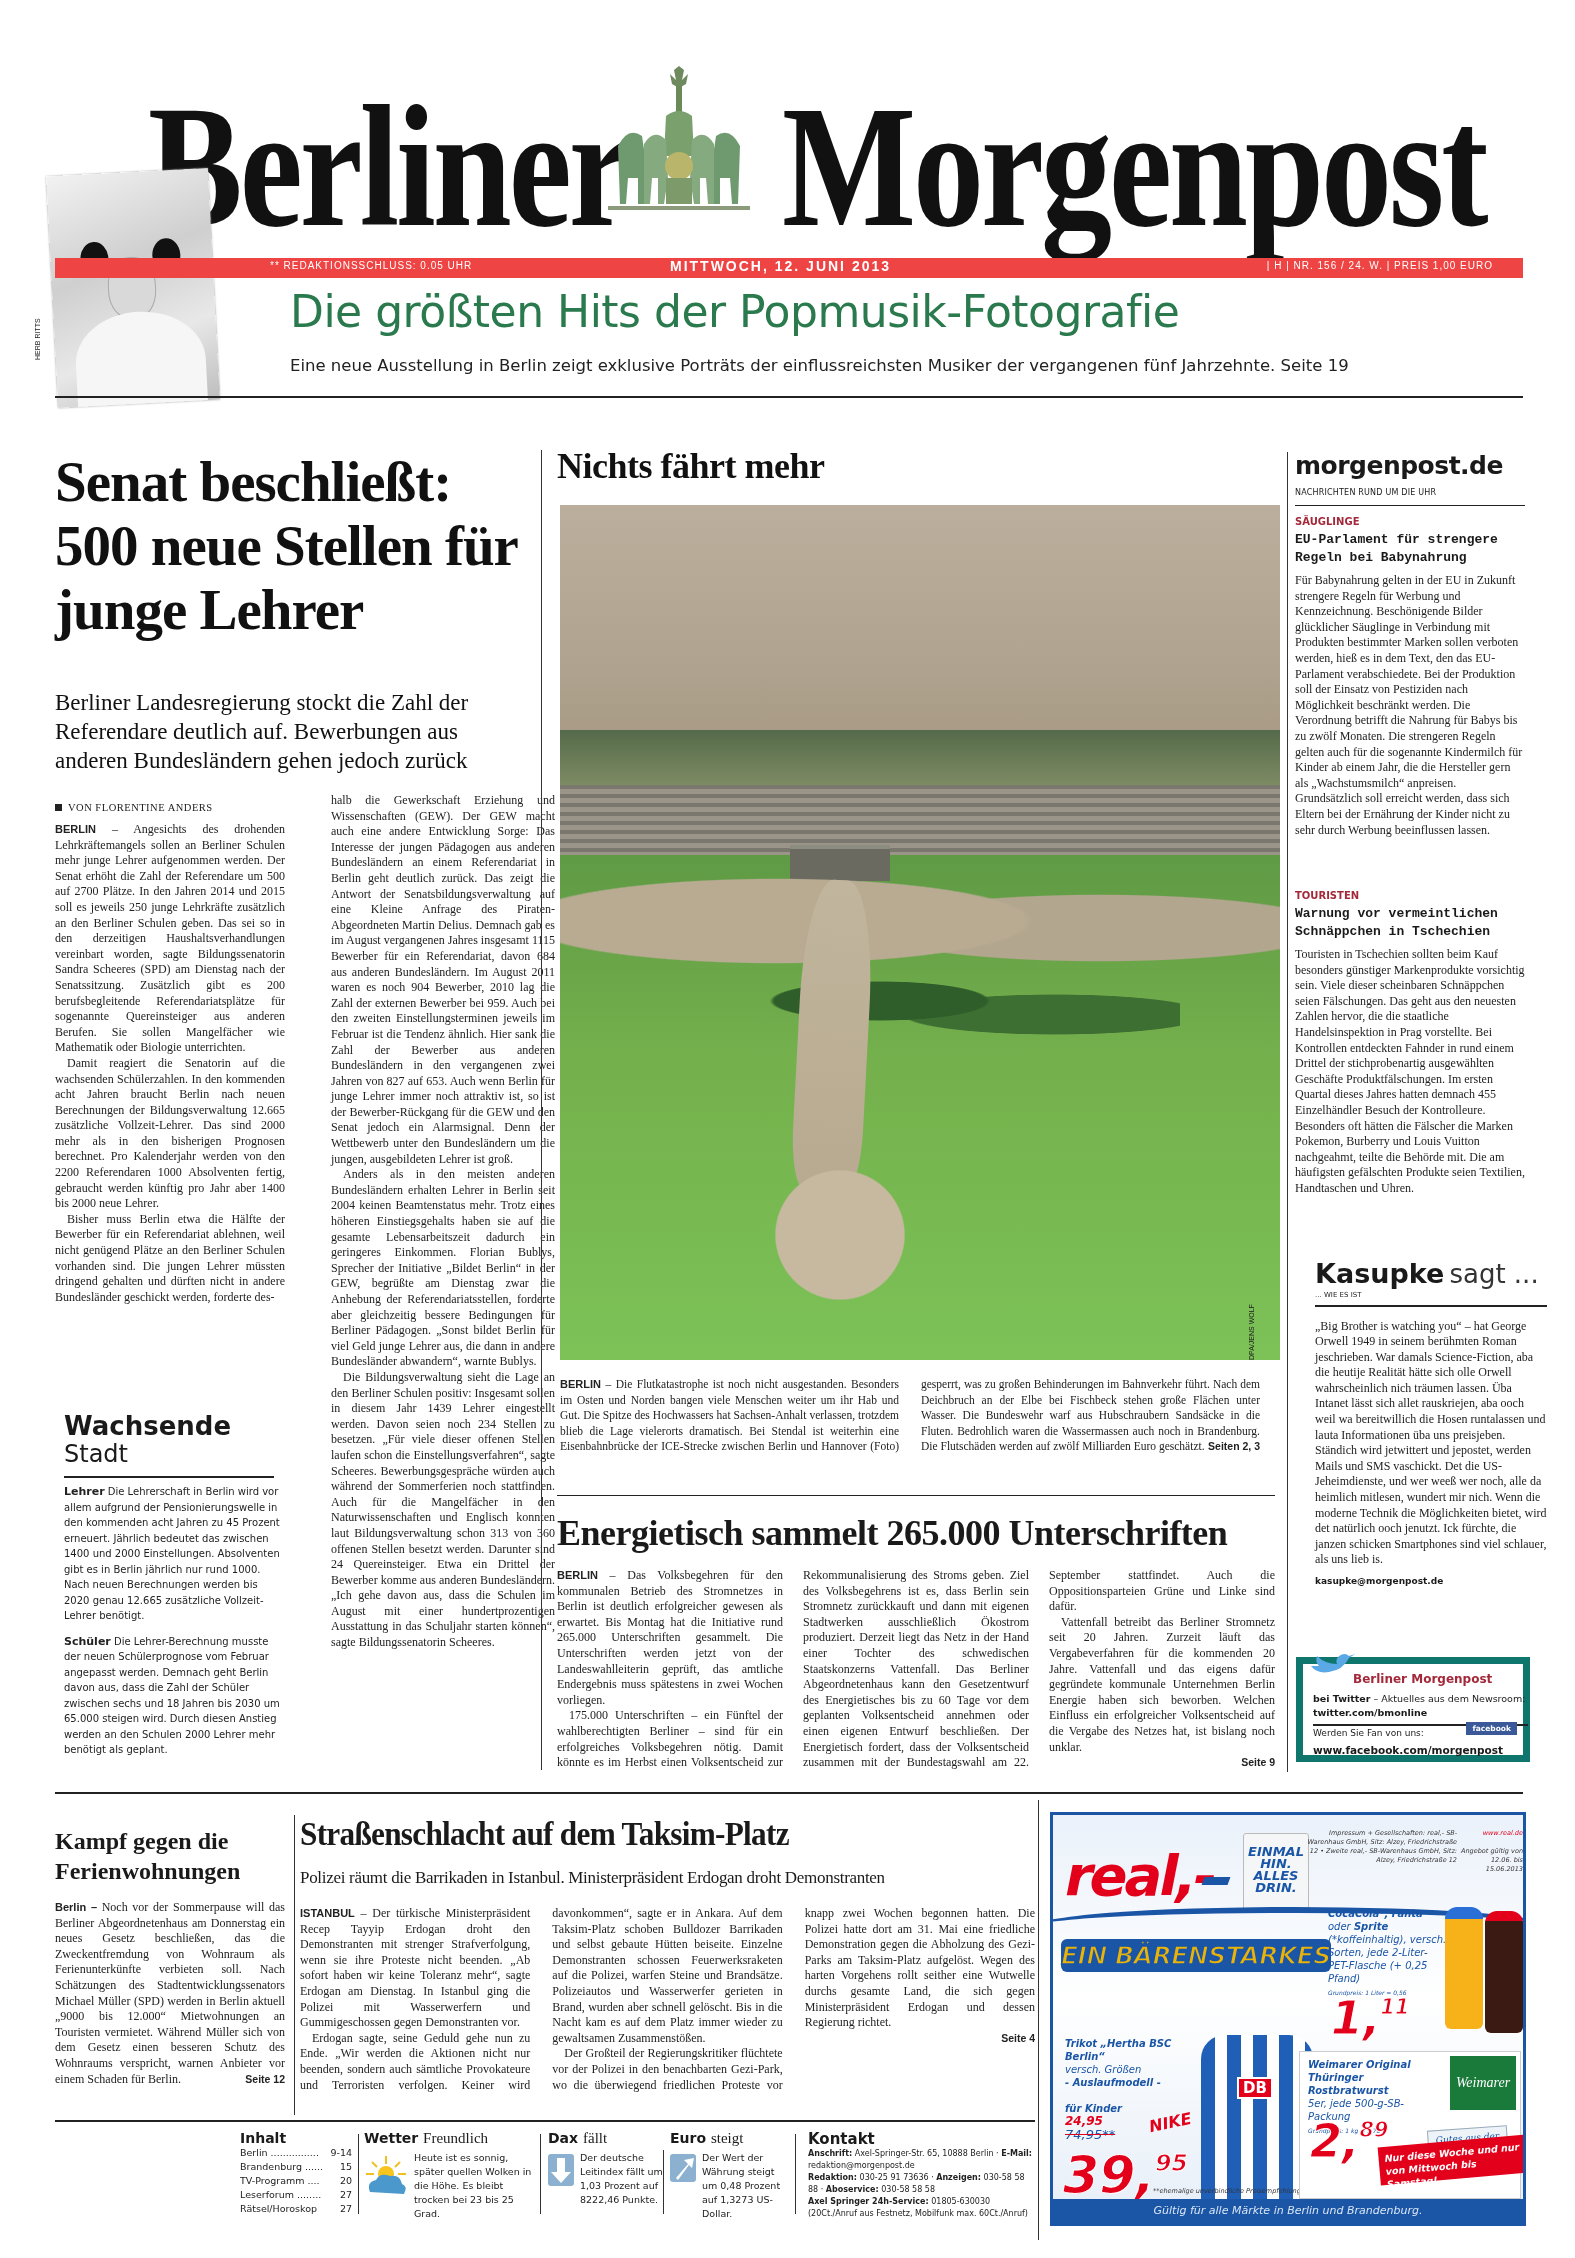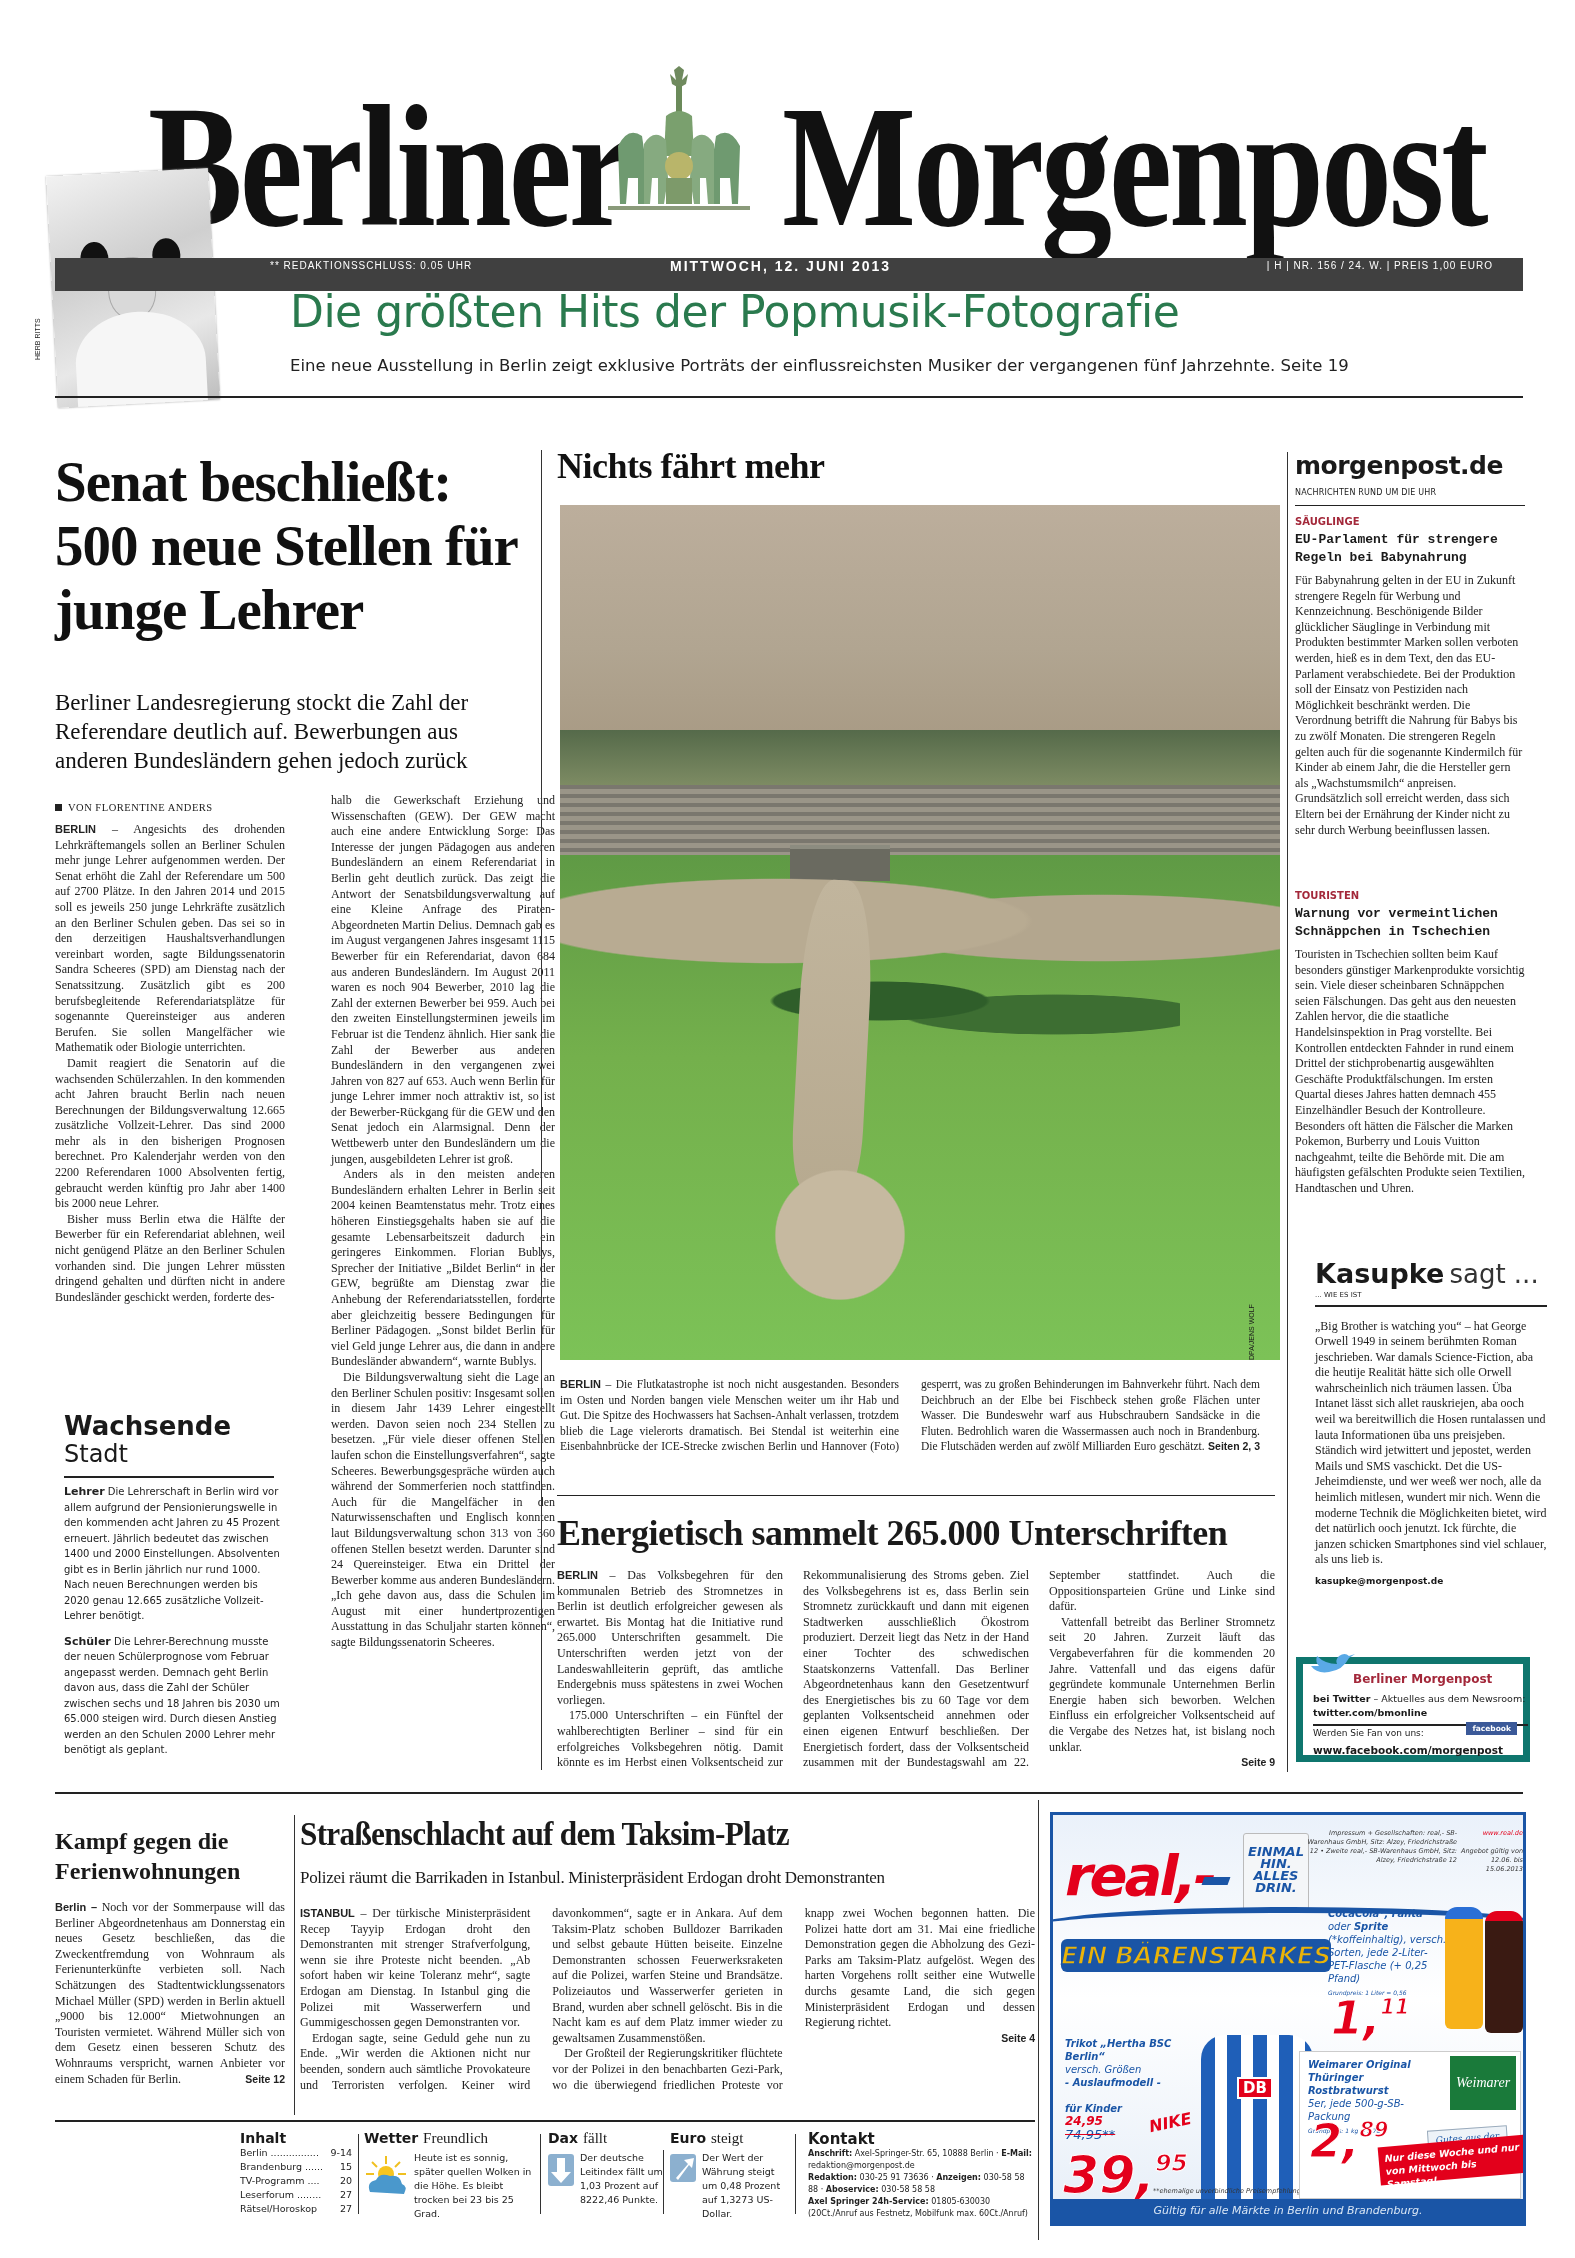--- a/index.html
+++ b/index.html
@@ -8,21 +8,21 @@
   .abs { position: absolute; }
   .sans { font-family: "DejaVu Sans", "Liberation Sans", sans-serif; }
 
   
   .masthead { left: 0; top: 80px; width: 1528px; height: 170px; }
   .mast-word { position: absolute; top: 0; font-family: "Liberation Serif", serif; font-size: 142px; font-weight: bold; letter-spacing: -3px; line-height: 1; color: #111; transform: scaleY(1.22); transform-origin: top left; }
   .mast-left { left: 148px; }
   .mast-right { left: 782px; }
   .quadriga { position: absolute; left: 608px; top: -14px; width: 142px; height: 150px; }
 
-  .datebar { left: 55px; top: 258px; width: 1468px; height: 33px; background: #404040; color: #fff; }
+  .datebar { left: 55px; top: 258px; width: 1468px; height: 20px; background: #ef4444; color: #fff; }
   .datebar span { position: absolute; top: 2px; font-family: "Liberation Sans", sans-serif; font-size: 10px; letter-spacing: 1px; }
   .datebar .date { left: 615px; top: 0; font-size: 14px; font-weight: bold; letter-spacing: 2px; }
   .datebar .left { left: 215px; }
   .datebar .right { right: 30px; }
 
   .teaser-photo { left: 52px; top: 172px; width: 162px; height: 232px; background: linear-gradient(160deg, #f2f2f2 0%, #cfcfcf 40%, #e8e8e8 70%, #bdbdbd 100%); transform: rotate(-3deg); box-shadow: 0 0 2px #999; overflow: hidden; }
   .teaser-photo .ear { position: absolute; width: 28px; height: 34px; border-radius: 50%; background: #111; top: 68px; }
   .teaser-photo .face { position: absolute; left: 56px; top: 85px; width: 48px; height: 62px; border-radius: 45%; background: #d9d9d9; border: 1px solid #aaa; }
   .teaser-photo .body { position: absolute; left: 20px; top: 140px; width: 130px; height: 100px; border-radius: 50% 50% 0 0; background: #f6f6f6; }
   .photo-credit-vert { left: 34px; top: 360px; font-family: "Liberation Sans", sans-serif; font-size: 7px; transform: rotate(-90deg); transform-origin: left top; }

